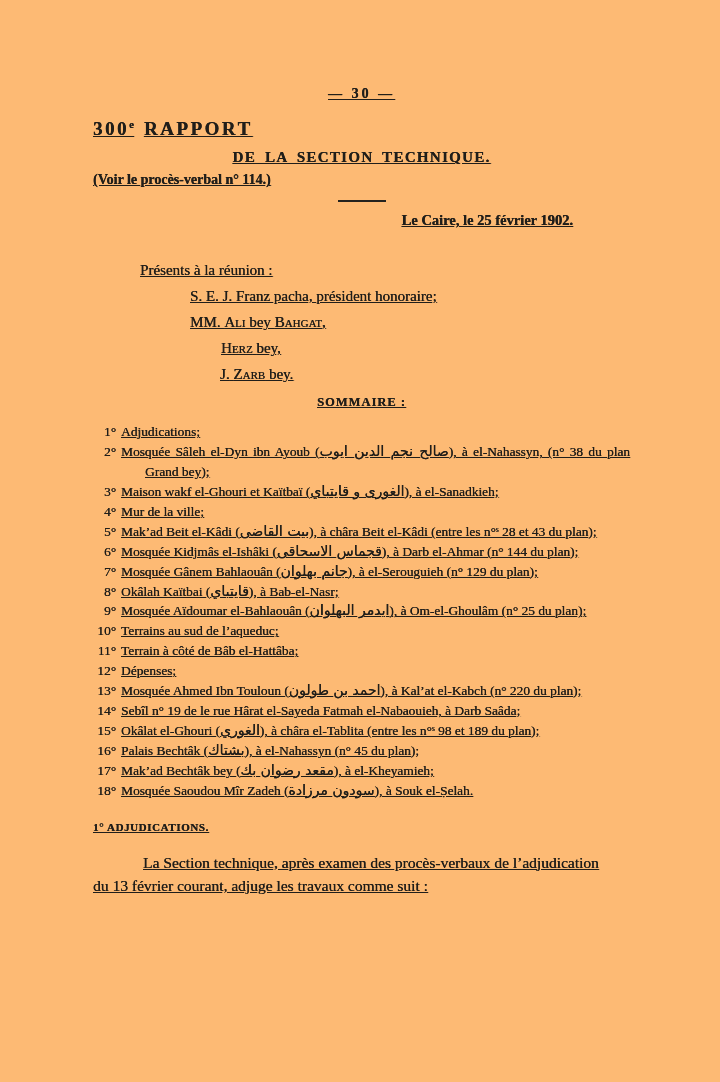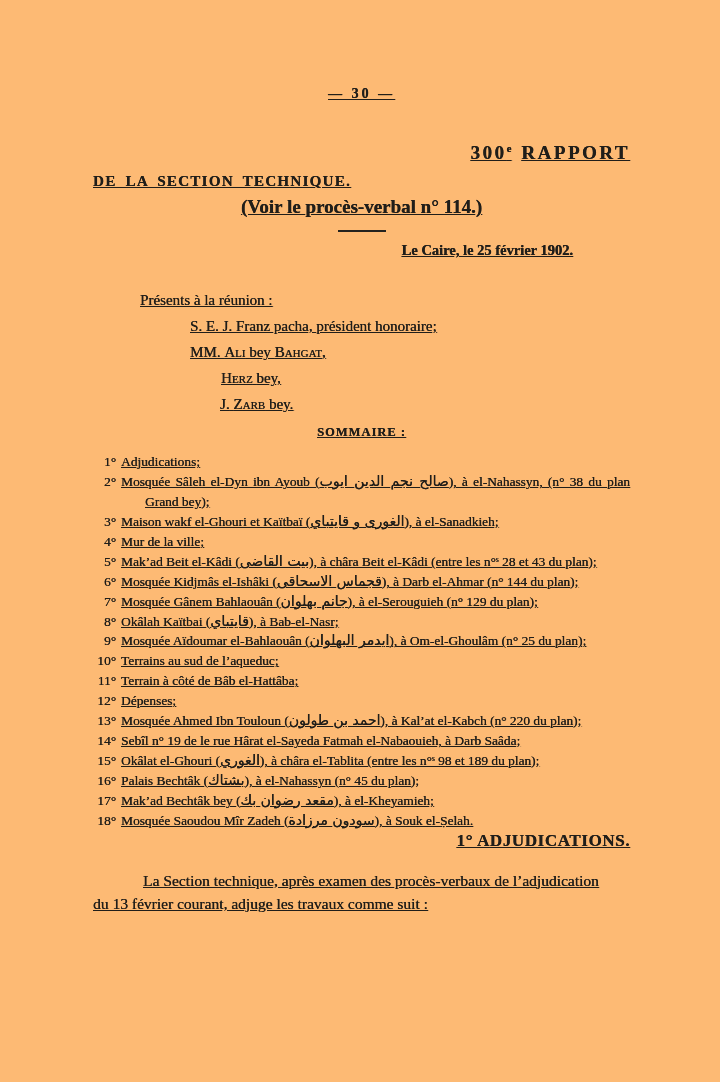--- a/index.html
+++ b/index.html
@@ -10,46 +10,46 @@
     overflow:hidden;
     font-family:"Liberation Serif","DejaVu Serif",serif;
     color:#201e1a;
     text-shadow:0.3px 0 0 currentColor; 
     text-decoration:underline;
   }
   .content { padding:86px 0 0 93px; width:537px; }
 
   .pageno { text-align:center; font-size:14px; font-weight:bold; letter-spacing:3px; }
 
-  .title { margin-top:40px; text-align:right; font-size:19px; font-weight:bold; letter-spacing:2.5px; }
+  .title { margin-top:16px; text-align:left; font-size:19px; font-weight:bold; letter-spacing:2.5px; }
   .title sup { font-size:11px; letter-spacing:0; }
   .title .gap { display:inline-block; width:10px; }
 
-  .subtitle { margin-top:9px; font-size:15px; font-weight:bold; letter-spacing:1.3px; word-spacing:4px; }
-  .reference { margin-top:6px; text-align:center; font-size:19px; font-weight:bold; }
+  .subtitle { margin-top:9px; text-align:center; font-size:15px; font-weight:bold; letter-spacing:1.3px; word-spacing:4px; }
+  .reference { margin-top:6px; text-align:left; font-size:14px; font-weight:bold; }
 
   .rule { width:48px; height:2px; background:#24221e; margin:12px auto 0 auto; }
 
   .dateline { margin-top:10px; text-align:right; padding-right:57px; font-size:14.5px; font-weight:bold; }
 
   .attendance { margin-top:28px; font-size:15px; line-height:26px; }
   .att-intro { padding-left:47px; }
   .att-l1, .att-l2 { padding-left:97px; }
   .att-l3 { padding-left:128px; }
   .att-l4 { padding-left:127px; }
   .sc { font-variant:small-caps; }
 
   .sommaire-heading { margin-top:8px; text-align:center; font-size:12.5px; font-weight:bold; letter-spacing:1px; }
 
   .sommaire-list { margin-top:12px; font-size:13.4px; line-height:19.9px; }
   .item { padding-left:52px; text-indent:-52px; text-align:justify; }
   .item .num { display:inline-block; width:23px; margin-right:5px; text-indent:0; text-align:right; }
   .ar { font-family:"DejaVu Sans",sans-serif; font-size:14px; unicode-bidi:isolate; direction:rtl; }
 
-  .section-heading { text-align:right; font-size:17px; font-weight:bold; letter-spacing:0.6px; }
+  .section-heading { margin-top:20px; text-align:left; font-size:11px; font-weight:bold; letter-spacing:0.6px; }
 
   .body-para { margin-top:18px; font-size:15.5px; line-height:23.5px; }
   .body-line1 { text-indent:50px; }
 </style>
 </head>
 <body>
 
 <div class="page">
   <div class="content">
 

